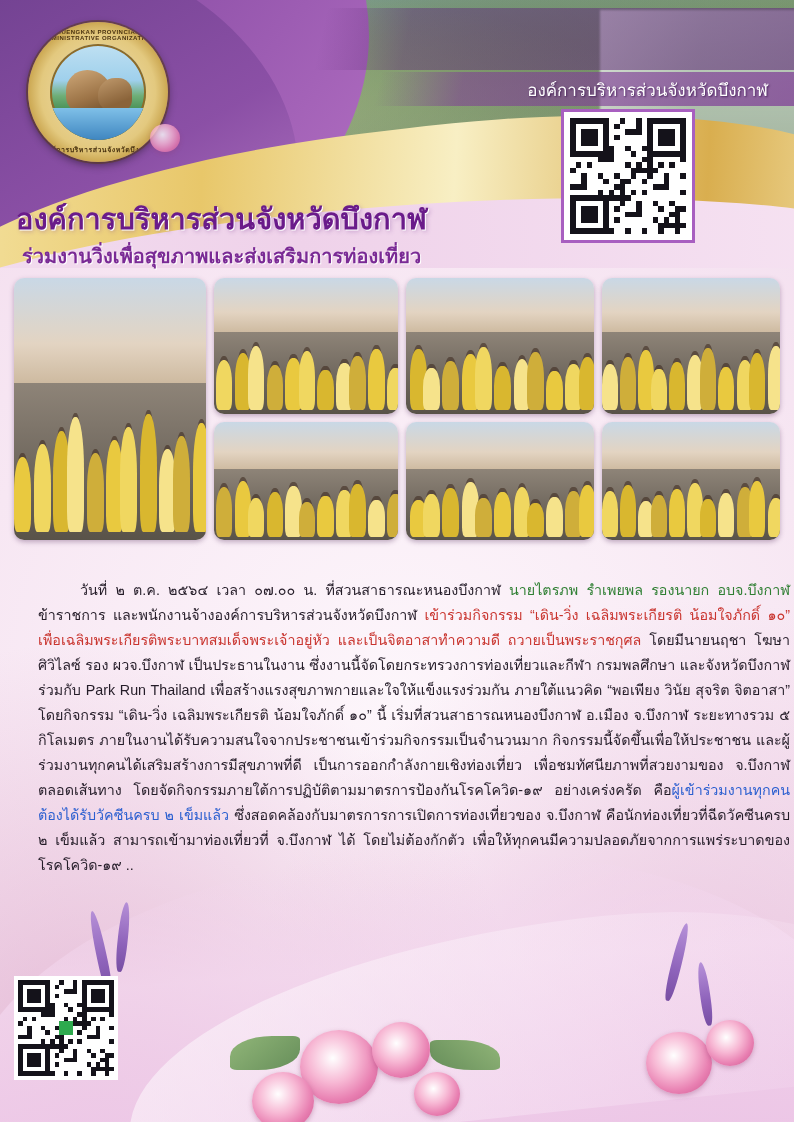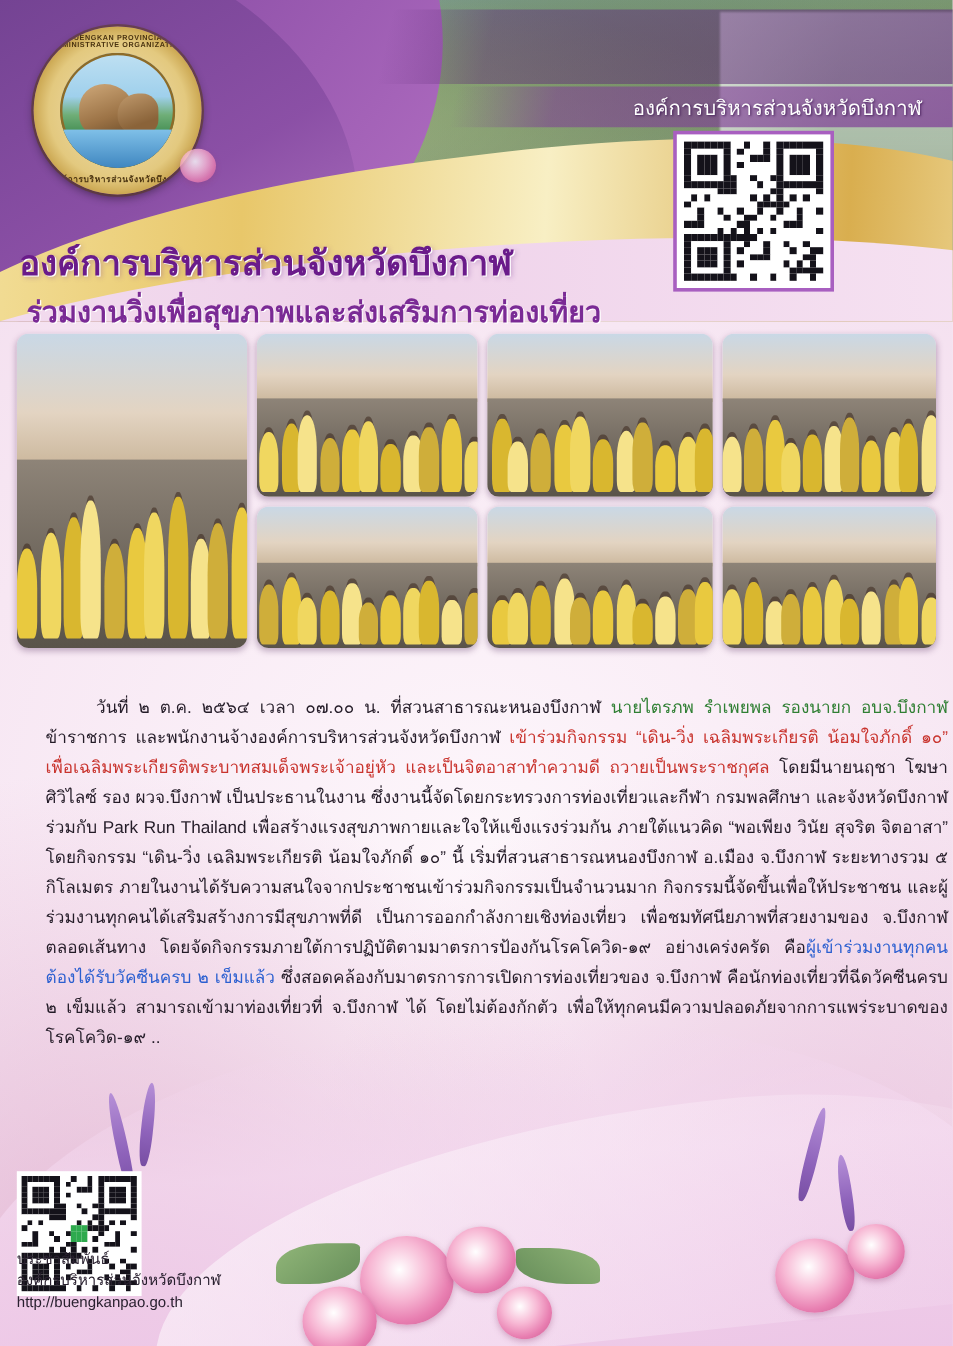--- a/index.html
+++ b/index.html
@@ -207,21 +207,21 @@
     position: absolute;
     left: 16px; top: 196px;
     font-size: 29px;
     font-weight: bold;
     color: #6a1b8a;
     text-shadow: 1px 1px 0 #ffffff, 2px 2px 4px rgba(120,60,150,0.35);
   }
   .subheadline {
     position: absolute;
     left: 22px; top: 240px;
-    font-size: 24px;
+    font-size: 20px;
     font-weight: bold;
     color: #7a2a95;
     text-shadow: 1px 1px 0 #ffffff;
   }
 
   
   .photos {
     position: absolute;
     left: 14px; top: 278px;
     width: 766px;
@@ -1382,19 +1382,14 @@
         <i></i>
         <i class="o"></i>
         <i class="o"></i>
         <i></i>
         <i class="o"></i>
         <i class="o"></i>
         <i></i>
         <i class="o"></i>
       </div>
   </div>
-  <div class="footer">
-    <div>ประชาสัมพันธ์</div>
-    <div>องค์กรบริหารส่วนจังหวัดบึงกาฬ</div>
-    <div>http://buengkanpao.go.th</div>
-  </div>
 
 </div>
 
 </body></html>

